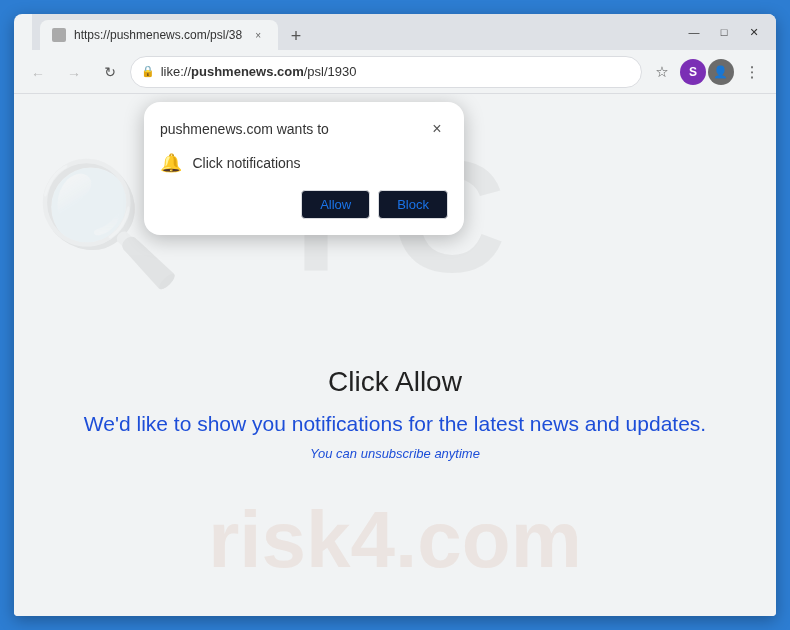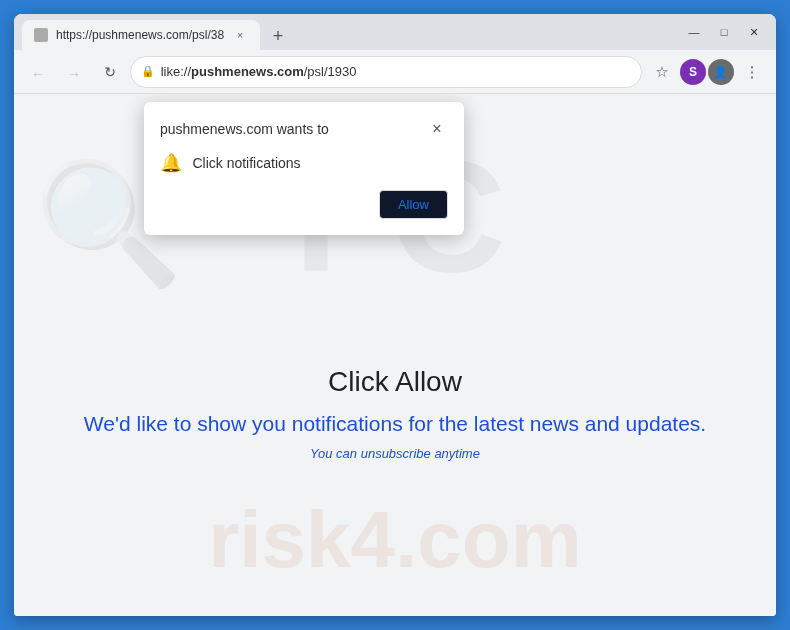--- a/index.html
+++ b/index.html
@@ -23,20 +23,21 @@
       overflow: hidden;
     }
     
     .title-bar {
       background: #dee1e6;
       height: 36px;
       display: flex;
       align-items: center;
       padding: 0 8px;
       gap: 0;
+      margin-left: 18px;
     }
     .tab-area {
       display: flex;
       align-items: flex-end;
       height: 100%;
     }
     .tab {
       background: #f1f3f4;
       border-radius: 8px 8px 0 0;
       padding: 0 12px;
@@ -260,21 +261,21 @@
       color: #1d4ed8;
       font-style: italic;
     }
     
     .notification-popup {
       position: absolute;
       top: 8px;
       left: 130px;
       width: 320px;
       background: #fff;
-      border-radius: 6px;
+      border-radius: 16px;
       box-shadow: 0 4px 20px rgba(0,0,0,0.25);
       padding: 16px;
       z-index: 10;
     }
     .popup-header {
       display: flex;
       align-items: center;
       justify-content: space-between;
       margin-bottom: 12px;
     }
@@ -386,20 +387,21 @@
       <div class="popup-header">
         <span class="popup-title">pushmenews.com wants to</span>
         <div class="popup-close">×</div>
       </div>
       <div class="popup-notification-row">
         <span class="bell-icon">🔔</span>
         <span class="notification-label">Click notifications</span>
       </div>
       <div class="popup-buttons">
         <button class="popup-btn allow">Allow</button>
+        <button class="popup-btn block">Block</button>
       </div>
     </div>
 
     <div class="page-text">
       <div class="click-allow-title">Click Allow</div>
       <div class="subtitle">We'd like to show you notifications for the latest news and updates.</div>
       <div class="unsubscribe">You can unsubscribe anytime</div>
     </div>
   </div>
 </div>

